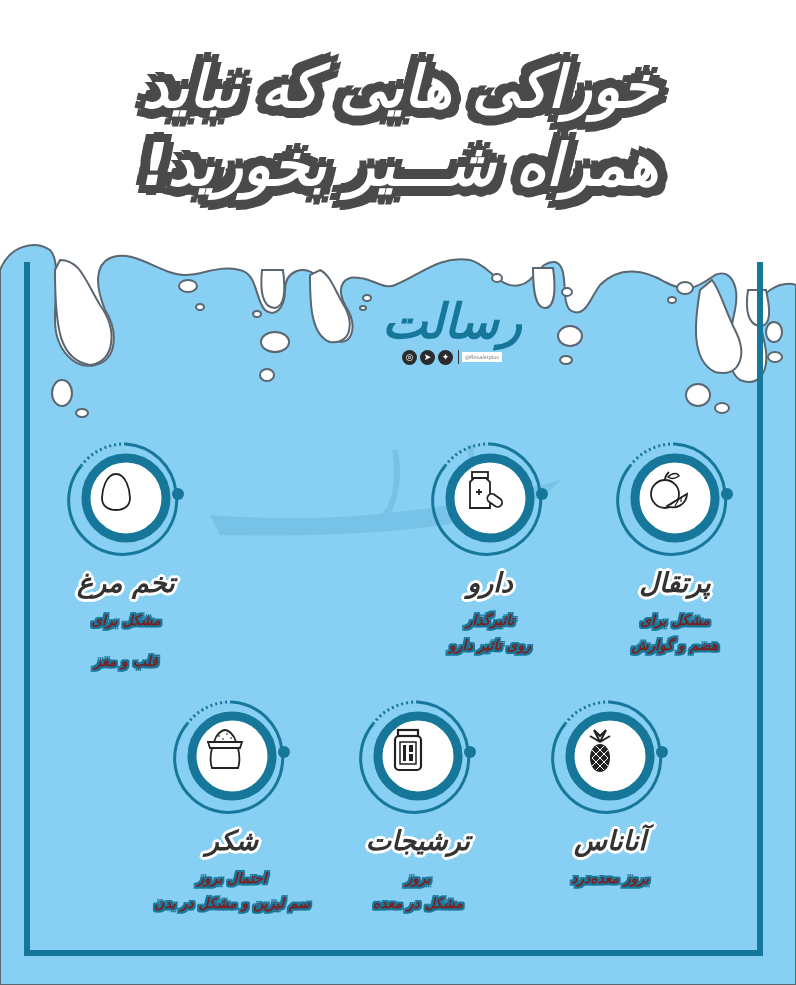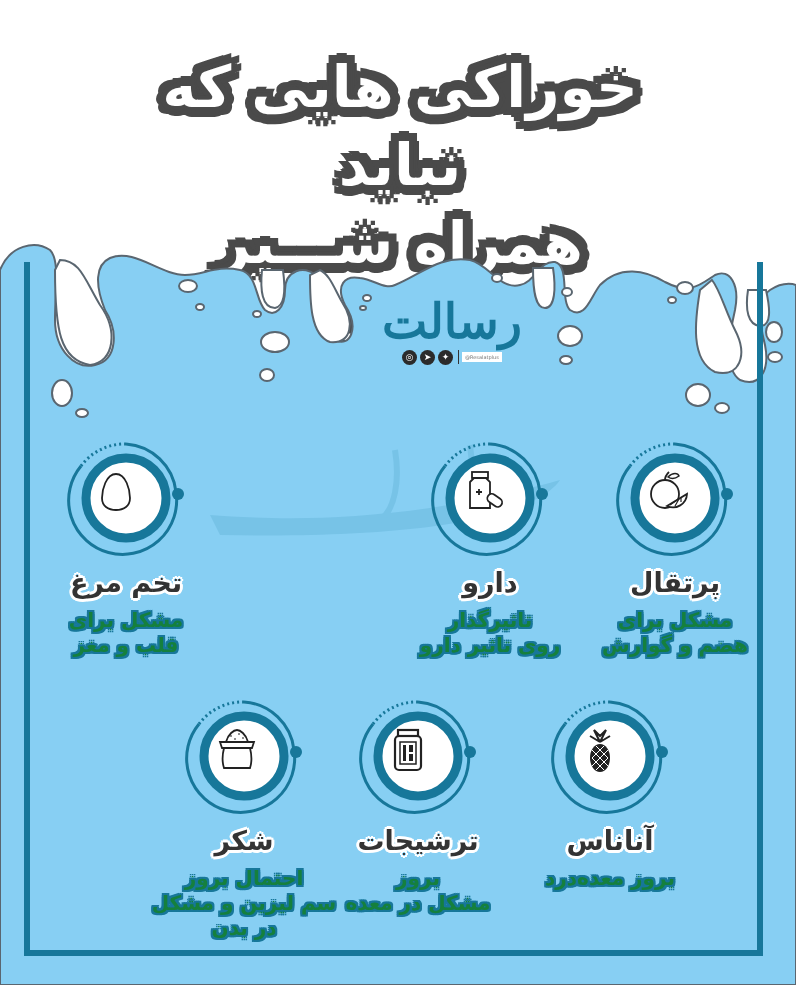--- a/index.html
+++ b/index.html
@@ -1,19 +1,19 @@
 <!DOCTYPE html>
 <html><head>
 <meta charset="utf-8">
 <style>
   * { box-sizing: border-box; margin: 0; padding: 0; }
   html, body { width: 796px; height: 985px; overflow: hidden; background: #ffffff; }
   body { position: relative; font-family: "DejaVu Sans", sans-serif; }
 
-  .page { position: absolute; left: 0; top: 0; width: 796px; height: 985px; background: #ffffff; }
+  .page { position: absolute; left: 0; top: 0; width: 796px; height: 985px; background: #ffffff; font-style: italic; }
 
   
   .title-block {
     position: absolute; left: 130px; top: 48px; width: 540px; height: 170px;
     direction: rtl; text-align: center;
   }
   .title-line {
     display: block;
     font-family: "DejaVu Sans", sans-serif;
     font-weight: bold;
@@ -68,22 +68,22 @@
     display: block; margin-top: 8px;
     font-family: "DejaVu Sans", sans-serif; font-weight: bold; font-size: 27px; line-height: 34px;
     color: #333333;
     text-shadow:
       2px 2px 0 #fff, -2px -2px 0 #fff, 2px -2px 0 #fff, -2px 2px 0 #fff,
       3px 0 0 #fff, -3px 0 0 #fff, 0 3px 0 #fff, 0 -3px 0 #fff;
     text-align: center;
   }
   .item-desc {
     display: block; margin-top: 8px;
-    font-family: "DejaVu Sans", sans-serif; font-weight: bold; font-size: 20px; line-height: 25px;
-    color: #15803d;
+    font-family: "DejaVu Sans", sans-serif; font-weight: bold; font-size: 14px; line-height: 25px;
+    color: #7f1d1d;
     text-shadow:
       2px 2px 0 #17779a, -2px -2px 0 #17779a, 2px -2px 0 #17779a, -2px 2px 0 #17779a,
       2px 0 0 #17779a, -2px 0 0 #17779a, 0 2px 0 #17779a, 0 -2px 0 #17779a;
   }
 </style>
 </head>
 <body>
 
 <div class="page">
 
@@ -203,21 +203,21 @@
         <circle cx="117" cy="56" r="6" fill="#17779a"></circle>
       </svg>
       <div class="icon">
         <svg width="40" height="46" viewBox="0 0 40 46">
           <path d="M20 6 C30 6 34 22 34 30 C34 38 28 42 20 42 C12 42 6 38 6 30 C6 22 10 6 20 6 Z" fill="none" stroke="#222" stroke-width="1.8"></path>
         </svg>
       </div>
     </div>
     <span class="item-name">تخم مرغ</span>
     <span class="item-desc">مشکل برای</span>
-    <span class="item-desc" style="margin-top:0">قلب و مغز</span>
+    <span class="item-desc" style="margin-top:16px">قلب و مغز</span>
   </div>
 
   <div class="item" style="left:520px; top:696px;">
     <div class="circle-wrap">
       <svg width="130" height="120" viewBox="0 0 130 120">
         <path d="M65 6 A54 54 0 0 1 115 54" fill="none" stroke="#17779a" stroke-width="3"></path>
         <path d="M115 54 A54 54 0 1 1 20 28" fill="none" stroke="#17779a" stroke-width="3"></path>
         <path d="M20 28 A54 54 0 0 1 65 6" fill="none" stroke="#17779a" stroke-width="3" stroke-dasharray="2 3"></path>
         <circle cx="65" cy="60" r="40" fill="#ffffff" stroke="#17779a" stroke-width="9"></circle>
         <circle cx="117" cy="56" r="6" fill="#17779a"></circle>
@@ -252,21 +252,21 @@
           <rect x="21" y="19" width="4" height="7" fill="#222"></rect>
           <rect x="21" y="28" width="4" height="7" fill="#222"></rect>
         </svg>
       </div>
     </div>
     <span class="item-name">ترشیجات</span>
     <span class="item-desc">بروز</span>
     <span class="item-desc" style="margin-top:0">مشکل در معده</span>
   </div>
 
-  <div class="item" style="left:144px; top:696px; width:200px;">
+  <div class="item" style="left:132px; top:696px; width:200px;">
     <div class="circle-wrap">
       <svg width="130" height="120" viewBox="0 0 130 120">
         <path d="M65 6 A54 54 0 0 1 115 54" fill="none" stroke="#17779a" stroke-width="3"></path>
         <path d="M115 54 A54 54 0 1 1 20 28" fill="none" stroke="#17779a" stroke-width="3"></path>
         <path d="M20 28 A54 54 0 0 1 65 6" fill="none" stroke="#17779a" stroke-width="3" stroke-dasharray="2 3"></path>
         <circle cx="65" cy="60" r="40" fill="#ffffff" stroke="#17779a" stroke-width="9"></circle>
         <circle cx="117" cy="56" r="6" fill="#17779a"></circle>
       </svg>
       <div class="icon">
         <svg width="46" height="46" viewBox="0 0 46 46">

